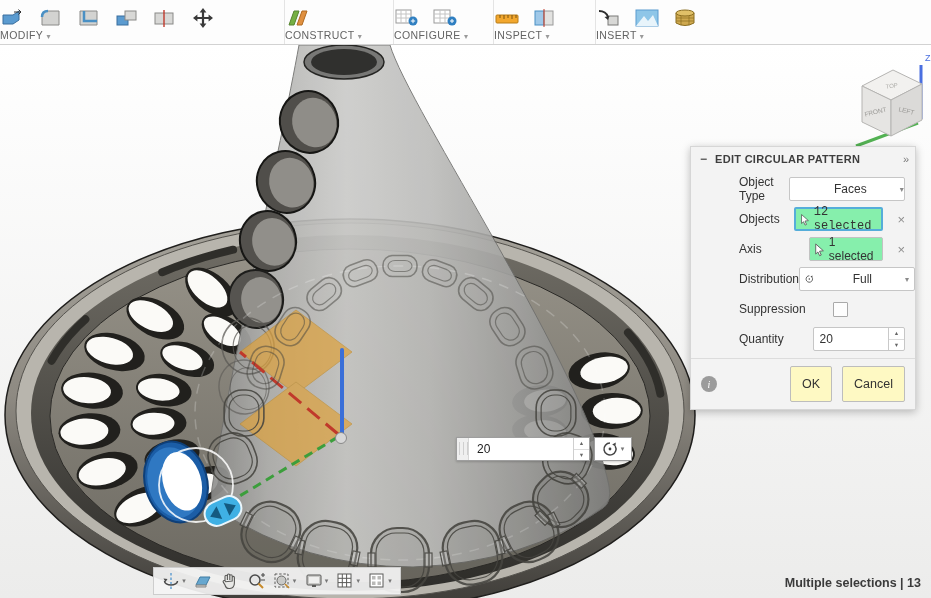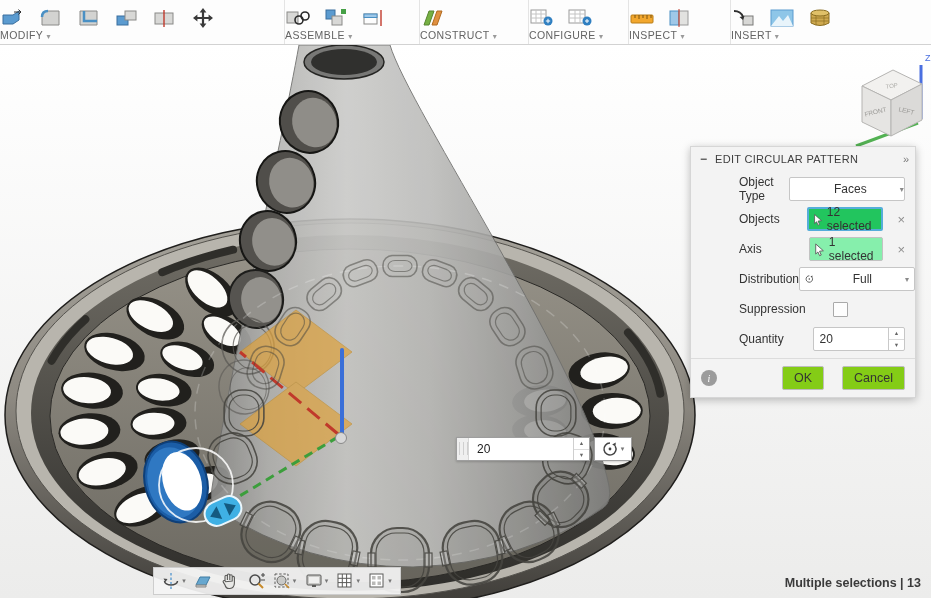--- a/index.html
+++ b/index.html
@@ -42,49 +42,49 @@
   .nav-item{display:flex;align-items:center;gap:2px;}
   .nav-item .caret{font-size:7px;color:#777;}
 
   .status{position:absolute;right:10px;top:531px;font-size:12.5px;font-weight:bold;color:#3b3b3b;z-index:5;}
 
   
   .dialog{position:absolute;left:690px;top:146px;width:226px;background:#f3f3f3;
           border:1px solid #d6d6d6;box-shadow:0 2px 8px rgba(0,0,0,.25);z-index:10;box-sizing:border-box;}
   .dlg-head{height:24px;display:flex;align-items:center;padding:0 6px 0 9px;}
   .dlg-collapse{color:#555;font-size:12px;font-weight:bold;line-height:1;cursor:default;}
-  .dlg-title{flex:1;margin-left:8px;font-size:11px;color:#3e3e3e;letter-spacing:.3px;white-space:nowrap;}
+  .dlg-title{flex:1;margin-left:8px;font-size:11px;color:#3e3e3e;letter-spacing:.3px;white-space:nowrap;font-weight:bold;}
   .dlg-expand{color:#7a7a7a;font-size:11px;}
   .dlg-body{padding:3px 10px 4px 10px;}
   .row{display:flex;align-items:center;height:30px;margin-left:38px;}
   .row-label{width:94px;font-size:12px;color:#333;}
   .field{background:#fff;border:1px solid #c6c6c6;border-radius:2px;height:24px;box-sizing:border-box;
          display:flex;align-items:center;font-size:12px;color:#333;gap:33px;}
   .select{width:116px;padding:0 5px;}
   .select .caret{margin-left:auto;color:#8a8a8a;font-size:8px;}
   .select .ftext{margin-left:6px;}
   .selbtn{height:24px;box-sizing:border-box;display:flex;align-items:center;padding:0 7px 0 4px;
           border-radius:2px;font-size:12px;color:#333;}
-  .selbtn.active{background:#22c55e;border:2px solid #55add9;}
+  .selbtn.active{background:#86efac;border:2px solid #55add9;font-family:Liberation Mono, monospace;}
   .selbtn.normal{background:#86efac;border:1px solid #c2c2c2;}
   .selbtn svg{margin-right:4px;}
   .clear-x{margin-left:14px;color:#8f8f8f;font-size:13px;cursor:default;}
   .checkbox{width:13px;height:13px;background:#fdfdfd;border:1px solid #a9a9a9;border-radius:1px;}
   .qinput{width:116px;position:relative;padding-left:6px;}
   .qinput .spin{position:absolute;right:0;top:0;bottom:0;width:15px;border-left:1px solid #c9c9c9;
                 display:flex;flex-direction:column;}
   .qinput .spin span{flex:1;display:flex;align-items:center;justify-content:center;font-size:5.5px;color:#666;}
   .qinput .spin span:first-child{border-bottom:1px solid #dcdcdc;}
   .dlg-foot{border-top:1px solid #dcdcdc;padding:7px 10px;display:flex;align-items:center;}
   .info-ic{width:16px;height:16px;border-radius:50%;background:#9b9b9b;color:#fff;font-size:10px;
            font-style:italic;font-family:"Liberation Serif",serif;display:flex;align-items:center;justify-content:center;}
-  .btn{height:24px;box-sizing:border-box;background:#84cc16;border:1px solid #bdbdbd;border-radius:2px;
+  .btn{height:36px;box-sizing:border-box;background:#fef9c3;border:1px solid #bdbdbd;border-radius:2px;
        font-size:12.5px;color:#333;display:flex;align-items:center;justify-content:center;padding:0 11px;}
   .btn.ok{margin-left:auto;}
-  .btn.cancel{margin-left:18px;}
+  .btn.cancel{margin-left:10px;}
 </style>
 </head>
 <body>
 
 <div class="app">
 
   <div class="toolbar">
     <div class="tgroup" style="width:285px">
       <div class="ticons">
         <svg width="26" height="20">
@@ -106,40 +106,20 @@
         <svg width="26" height="20">
             <rect x="3" y="5" width="18" height="11" fill="#d8d8d6" stroke="#8a8a88"></rect>
             <path d="M12,2 V19" stroke="#c0392b" stroke-width="1.4"></path>
           </svg>
         <svg width="26" height="20">
             <path d="M13,3 V17 M6,10 H20" stroke="#3a3a3a" stroke-width="2.2"></path>
             <path d="M13,0 l-3.4,4.4 h6.8Z M13,20 l-3.4,-4.4 h6.8Z M3,10 l4.4,-3.4 v6.8Z M23,10 l-4.4,-3.4 v6.8Z" fill="#3a3a3a"></path>
           </svg>
       </div>
       <div class="tlabel"><span>MODIFY</span> <span class="caret">▾</span></div>
-    </div>
-    <div class="tgroup" style="width:135px">
-      <div class="ticons">
-        <svg width="26" height="20">
-            <rect x="2" y="4" width="11" height="11" fill="#d8d8d6" stroke="#8a8a88"></rect>
-            <circle cx="14" cy="12" r="4" fill="none" stroke="#2a2a2a" stroke-width="1.6"></circle>
-            <circle cx="20" cy="8" r="4" fill="none" stroke="#2a2a2a" stroke-width="1.6"></circle>
-          </svg>
-        <svg width="26" height="20">
-            <rect x="3" y="2" width="9" height="9" fill="#5b9bd0" stroke="#3a6f9e"></rect>
-            <rect x="9" y="8" width="10" height="9" fill="#d8d8d6" stroke="#8a8a88"></rect>
-            <rect x="18" y="1" width="5" height="5" fill="#46a046"></rect>
-          </svg>
-        <svg width="26" height="20">
-            <rect x="3" y="6" width="13" height="10" fill="none" stroke="#8a8a88"></rect>
-            <rect x="3" y="6" width="13" height="3.5" fill="#9fc8e8" stroke="#4a90c4"></rect>
-            <path d="M20,2 V18" stroke="#c0392b" stroke-width="1.4"></path>
-          </svg>
-      </div>
-      <div class="tlabel"><span>ASSEMBLE</span> <span class="caret">▾</span></div>
     </div>
     <div class="tgroup" style="width:109px">
       <div class="ticons">
         <svg width="26" height="20">
             <path d="M4,17 L9,3 H14 L9,17 Z" fill="#76b043" stroke="#578530"></path>
             <path d="M12,17 L17,3 H22 L17,17 Z" fill="#e09040" stroke="#b06a20"></path>
           </svg>
       </div>
       <div class="tlabel"><span>CONSTRUCT</span> <span class="caret">▾</span></div>
     </div>

